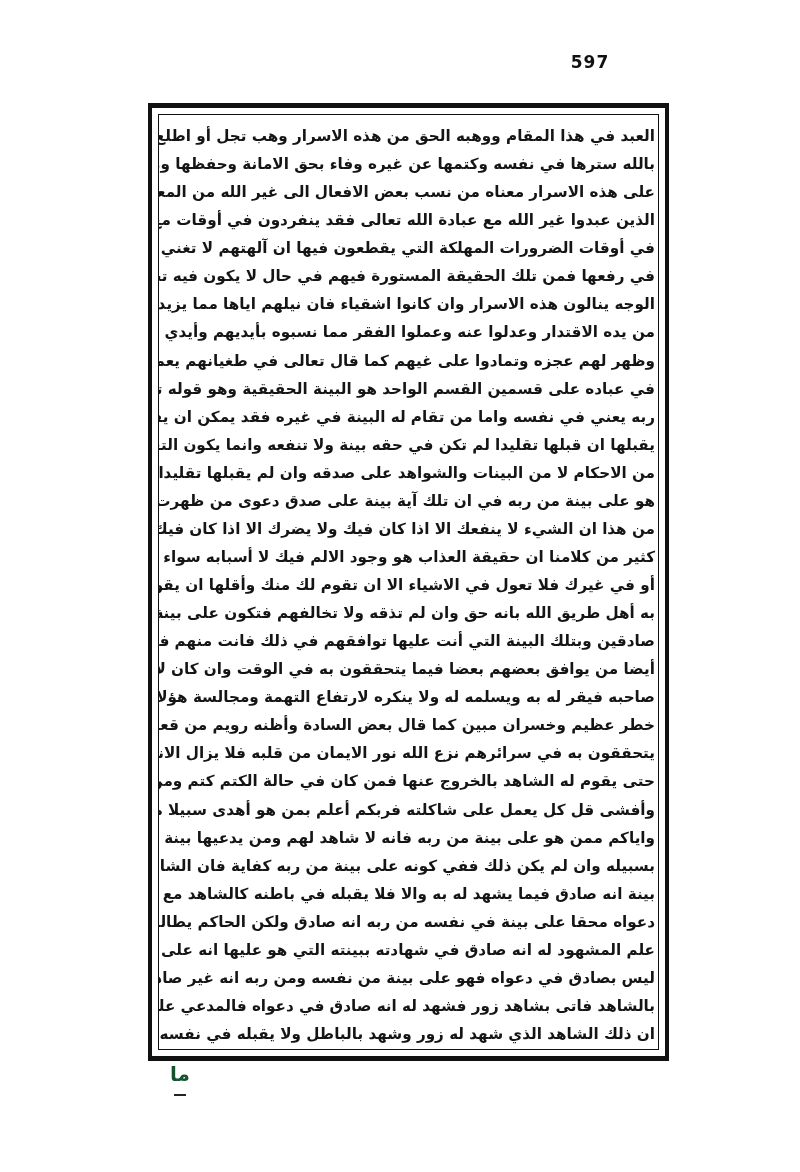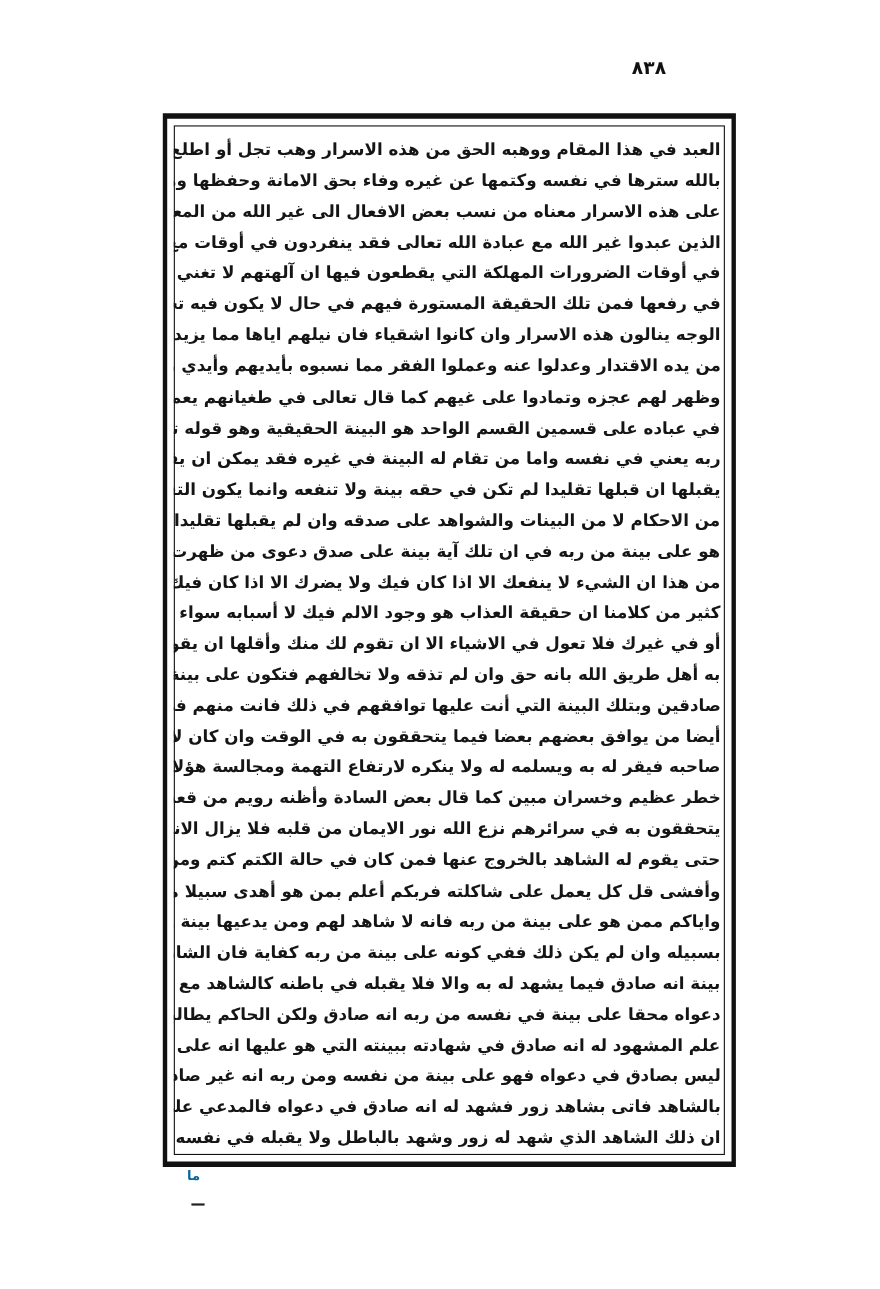--- a/index.html
+++ b/index.html
@@ -23,31 +23,31 @@
   .text-block {
     position: absolute; left: 6px; right: 6px; top: 14px; bottom: 8px;
     direction: rtl; display: flex; flex-direction: column; justify-content: space-between;
   }
   .line {
     font-family: "DejaVu Sans", sans-serif; font-size: 15.2px; line-height: 29px;
     white-space: nowrap; text-align: justify; text-align-last: justify;
     overflow: hidden; padding: 0 4px; color: #151515; font-weight: bold;
   }
   .catchword {
-    position: absolute; left: 170px; top: 1062px; font-size: 12px; font-weight: bold;
-    direction: rtl; color: #0369a1;
+    position: absolute; left: 170px; top: 1062px; font-size: 20px; font-weight: bold;
+    direction: rtl; color: #14532d;
   }
   .catchword-dash {
     position: absolute; left: 174px; top: 1094px; width: 12px; height: 2px; background: #222;
   }
 </style>
 </head>
 <body>
 
-<div class="page-number">٨٣٨</div>
+<div class="page-number">597</div>
 
 <div class="frame-outer">
   <div class="frame-inner"></div>
   <div class="text-block">
     <div class="line">العبد في هذا المقام ووهبه الحق من هذه الاسرار وهب تجل أو اطلع على أمور غامضة من العلم</div>
     <div class="line">بالله سترها في نفسه وكتمها عن غيره وفاء بحق الامانة وحفظها ومعرفة بقدرها ومنزلتها و يطلع</div>
     <div class="line">على هذه الاسرار معناه من نسب بعض الافعال الى غير الله من المعتزلة والفلاسفة وأهل الشرك</div>
     <div class="line">الذين عبدوا غير الله مع عبادة الله تعالى فقد ينفردون في أوقات مع الله دون الشريك وذلك</div>
     <div class="line">في أوقات الضرورات المهلكة التي يقطعون فيها ان آلهتهم لا تغني عنهم شيئا فيلجؤن الى الله</div>
     <div class="line">في رفعها فمن تلك الحقيقة المستورة فيهم في حال لا يكون فيه تحت اضطرار حتى من ذلك</div>

